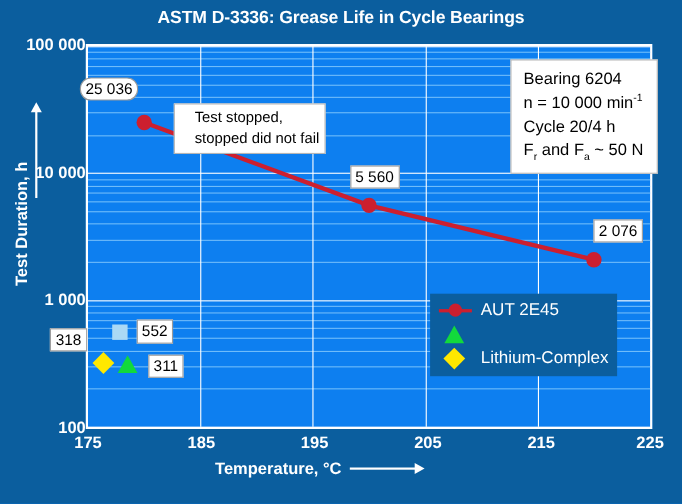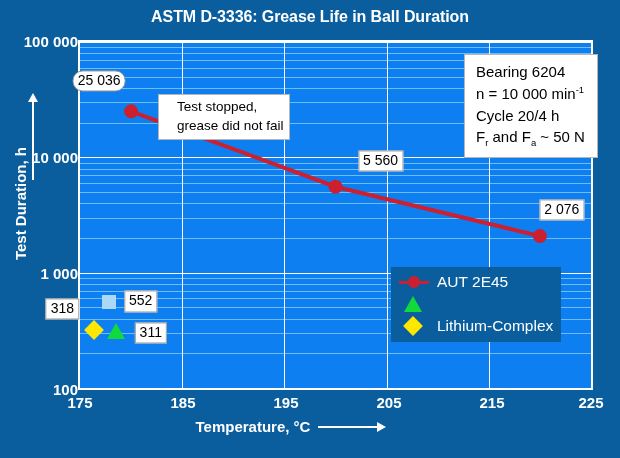--- a/index.html
+++ b/index.html
@@ -288,21 +288,21 @@
     height: 14px;
     background: #ffe800;
     transform: rotate(45deg);
   }
 </style>
 </head>
 <body>
 
 <div id="chart-root">
 
-  <div id="chart-title">ASTM D-3336: Grease Life in Ball Duration</div>
+  <div id="chart-title">ASTM D-3336: Grease Life in Cycle Bearings</div>
 
   <div id="y-axis-arrow"></div>
   <div id="y-axis-title">Test Duration, h</div>
 
   <div id="y-ticks">
     <div class="ytick" style="top:41px;">100 000</div>
     <div class="ytick" style="top:157px;">10 000</div>
     <div class="ytick" style="top:273px;">1 000</div>
     <div class="ytick" style="top:389px;">100</div>
   </div>
@@ -357,30 +357,30 @@
         <circle cx="255.5" cy="144.73470737086936" r="7" fill="#cc1f2f"></circle>
         <circle cx="459.90000000000003" cy="194.07977906165286" r="7" fill="#cc1f2f"></circle>
       </svg>
     <div id="markers">
         <div class="marker-square" style="left: 28.616px; top: 260.43px;"></div>
         <div class="marker-triangle" style="left: 35.77px; top: 289.168px;"></div>
         <div class="marker-diamond" style="left: 14.308px; top: 288.053px;"></div>
       </div>
     <div id="value-labels">
         <div class="value-label" style="left: 19.1px; top: 39.3655px; border-radius: 10px;">25 036</div>
-        <div class="value-label" style="left: 260.5px; top: 118.735px; margin-left: 40px;">5 560</div>
+        <div class="value-label" style="left: 260.5px; top: 118.735px;">5 560</div>
         <div class="value-label" style="left: 481.9px; top: 168.08px;">2 076</div>
         <div class="value-label" style="left: 60.616px; top: 259.43px;">552</div>
         <div class="value-label" style="left: 70.77px; top: 291.168px;">311</div>
         <div class="value-label" style="left: -17.692px; top: 267.053px;">318</div>
       </div>
 
     <div id="note-box" style="left: 77.98px; top: 52.3053px;">
       <div>Test stopped,</div>
-      <div>grease did not fail</div>
+      <div>stopped did not fail</div>
     </div>
   </div>
 
   <div id="conditions-box">
     <div>Bearing 6204</div>
     <div><span>n = 10 000 min</span><sup>-1</sup></div>
     <div>Cycle 20/4 h</div>
     <div><span>F</span><sub>r</sub><span> and F</span><sub>a</sub><span> ~ 50 N</span></div>
   </div>
 

